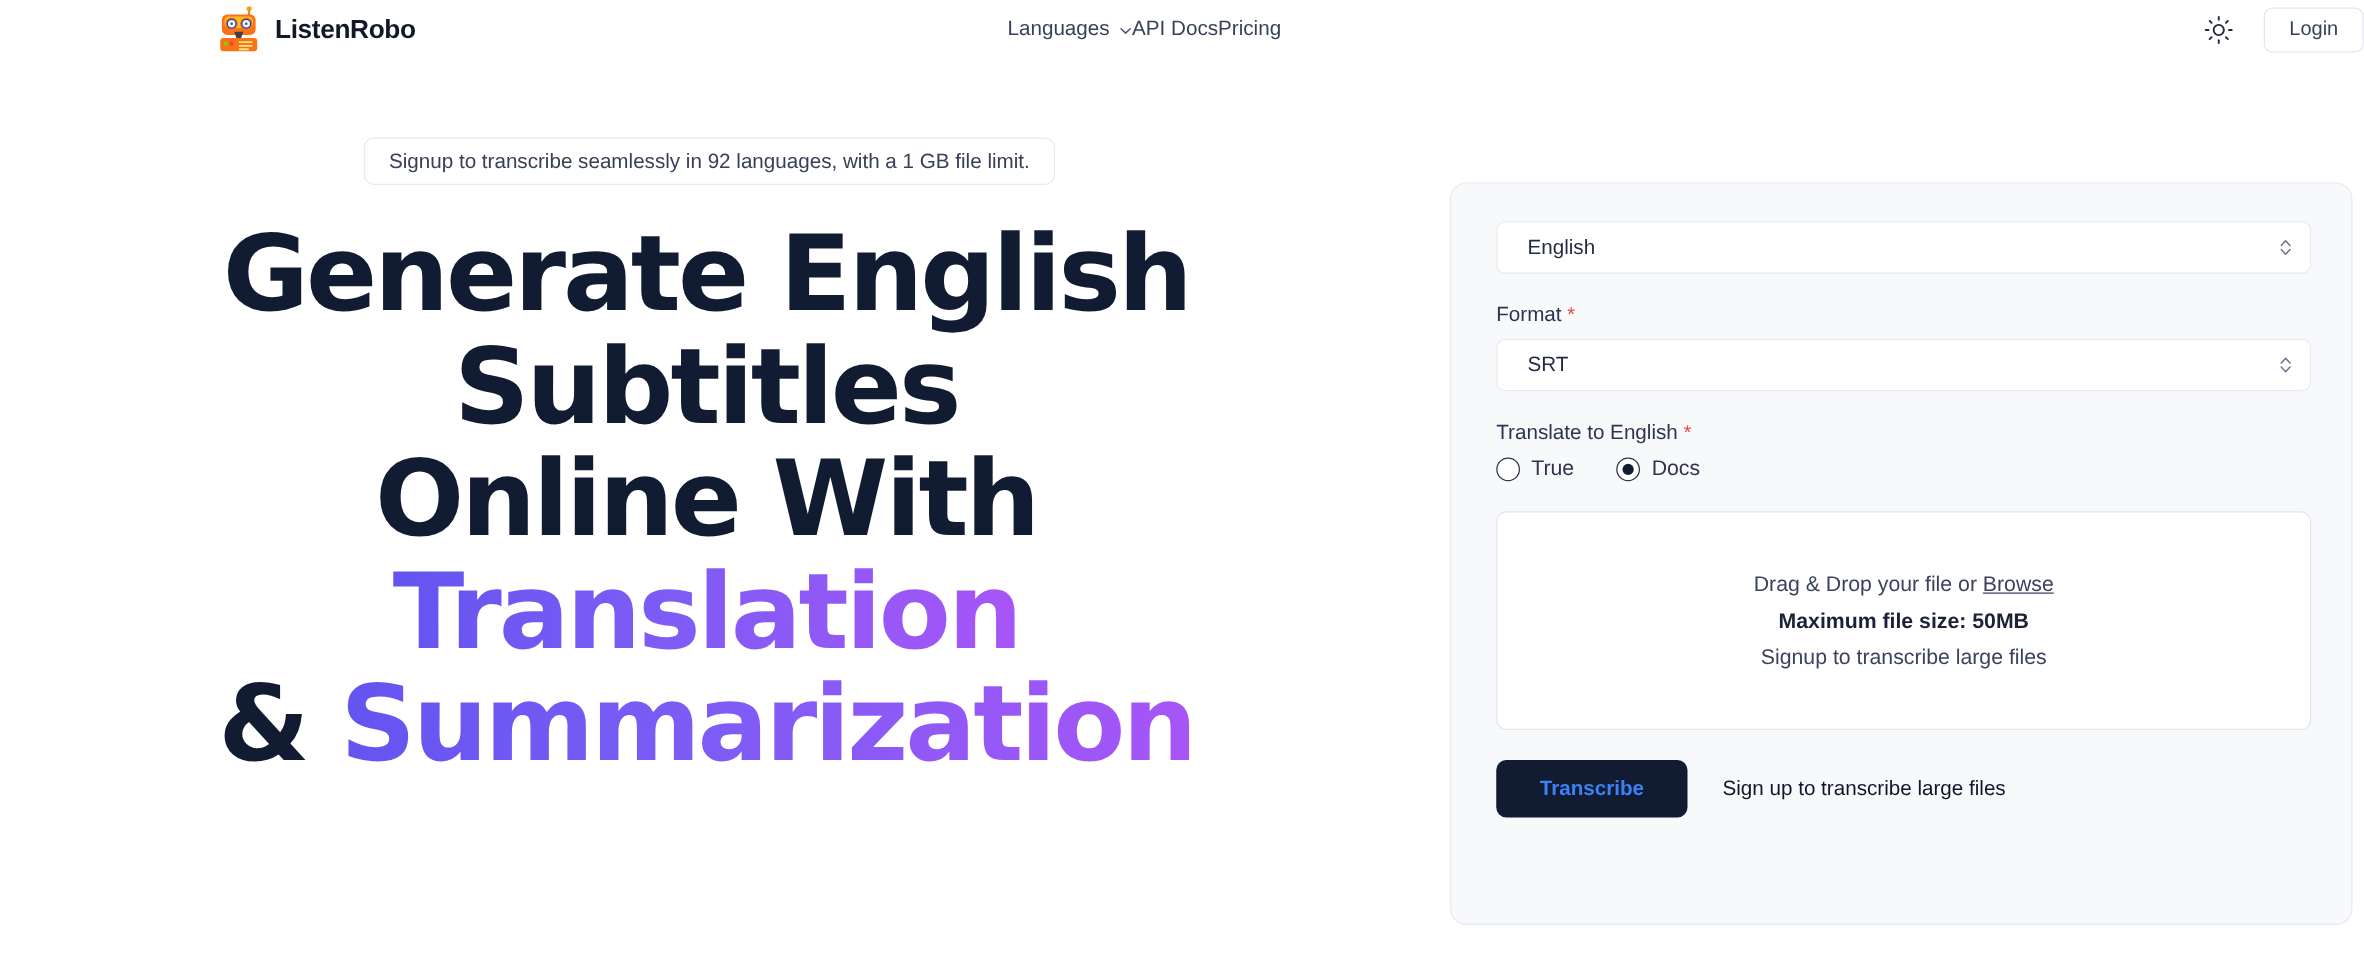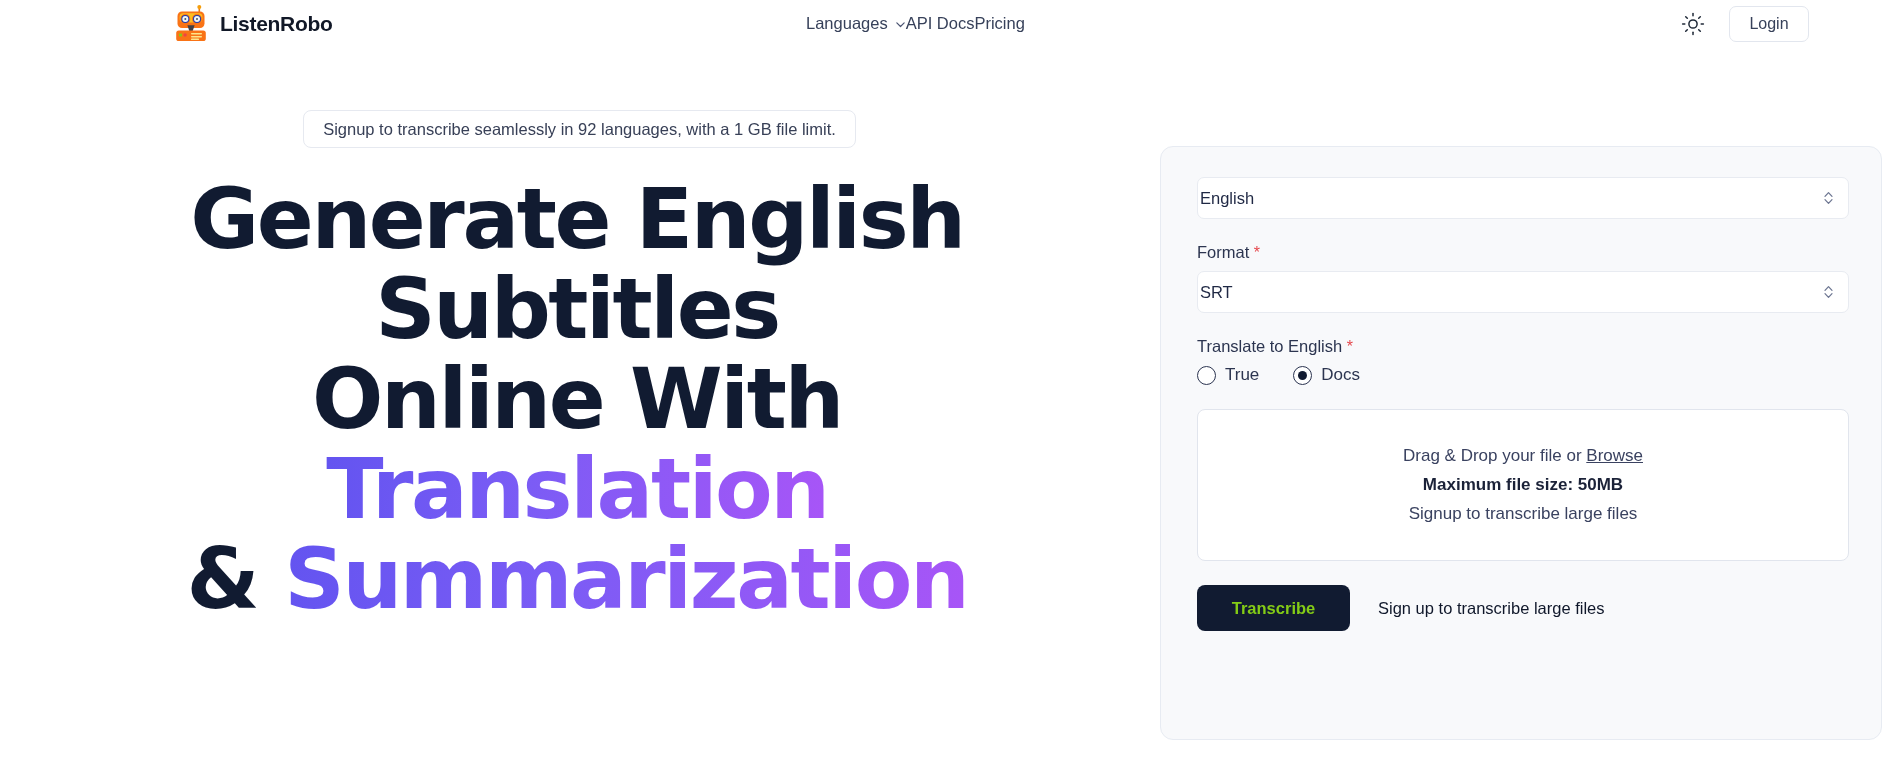--- a/index.html
+++ b/index.html
@@ -84,27 +84,26 @@
     border: 1px solid #e2e6ee;
     border-radius: 7px;
     background: #ffffff;
     font-family: "Liberation Sans", sans-serif;
     font-size: 16px;
     color: #37415a;
     cursor: pointer;
     display: flex;
     align-items: center;
     justify-content: center;
-    margin-right: 82px;
   }
 
   
   #hero {
     position: absolute;
-    left: 12px;
+    left: 0;
     top: 110px;
     width: 1130px;
   }
 
   #promo-pill {
     margin-left: 291px;
     width: 553px;
     height: 38px;
     border: 1px solid #e6e9f0;
     border-radius: 8px;
@@ -172,21 +171,21 @@
     margin-bottom: 24px;
   }
   .select-box {
     width: 100%;
     height: 100%;
     background: #ffffff;
     border: 1px solid #e8ebf1;
     border-radius: 7px;
     display: flex;
     align-items: center;
-    padding-left: 2px;
+    padding-left: 24px;
     font-size: 16.5px;
     color: #1f2844;
     cursor: pointer;
   }
   .stepper-icon {
     position: absolute;
     right: 14px;
     top: 12px;
     width: 13px;
     height: 18px;
@@ -220,21 +219,21 @@
     border-radius: 50%;
     background: #111b31;
   }
   .radio-label {
     font-size: 17px;
     color: #2c3550;
   }
 
   #dropzone {
     width: 652px;
-    height: 152px;
+    height: 175px;
     background: #ffffff;
     border: 1px solid #e1e5ed;
     border-radius: 8px;
     display: flex;
     flex-direction: column;
     align-items: center;
     justify-content: center;
     cursor: pointer;
     margin-bottom: 24px;
   }
@@ -260,21 +259,21 @@
     display: flex;
     align-items: center;
     gap: 28px;
   }
   #transcribe-button {
     width: 153px;
     height: 46px;
     background: #111b31;
     border: none;
     border-radius: 8px;
-    color: #84cc16;
+    color: #3b82f6;
     font-family: "Liberation Sans", sans-serif;
     font-size: 16.5px;
     font-weight: 700;
     cursor: pointer;
   }
   #signup-link {
     font-size: 16.5px;
     color: #0f172a;
     cursor: pointer;
   }

